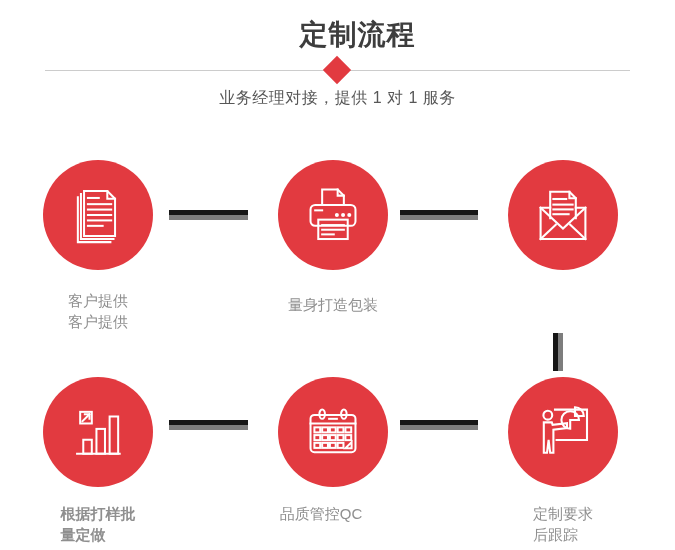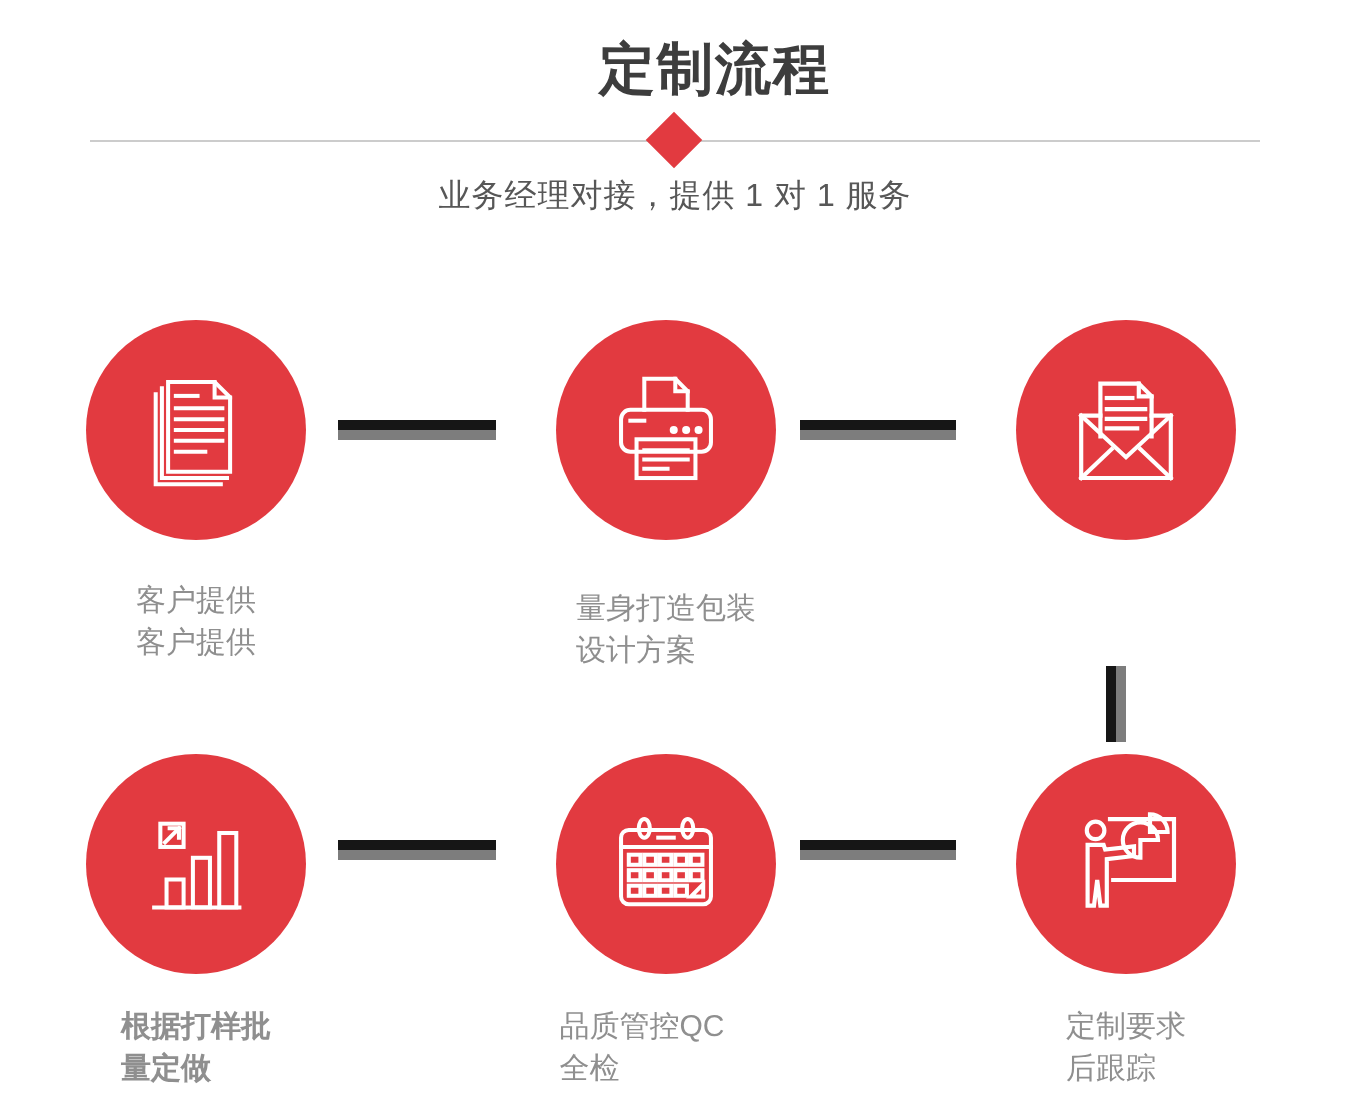--- a/index.html
+++ b/index.html
@@ -195,33 +195,31 @@
 
   <div class="label l1">
     <div class="txt">
       <div>客户提供</div>
       <div>客户提供</div>
     </div>
   </div>
   <div class="label l2">
     <div class="txt">
       <div>量身打造包装</div>
-      <div>设计方案</div>
     </div>
   </div>
   <div class="label l4">
     <div class="txt">
       <div>根据打样批</div>
       <div>量定做</div>
     </div>
   </div>
   <div class="label l5">
     <div class="txt">
       <div>品质管控QC</div>
-      <div>全检</div>
     </div>
   </div>
   <div class="label l6">
     <div class="txt">
       <div>定制要求</div>
       <div>后跟踪</div>
     </div>
   </div>
 
 </div>

